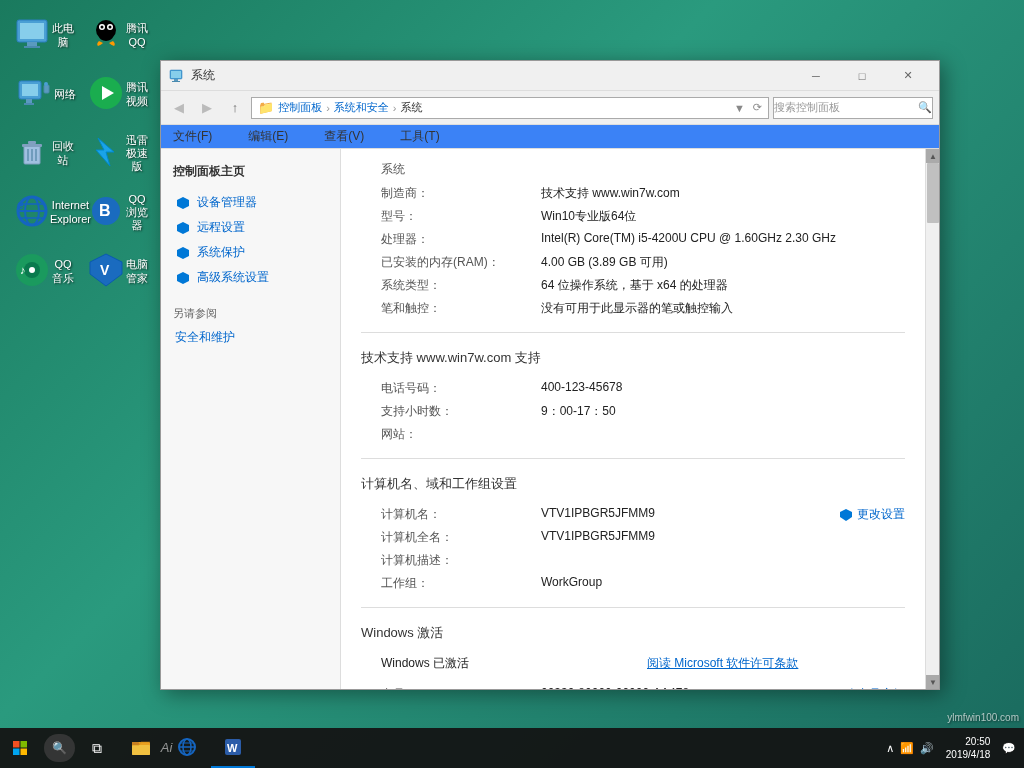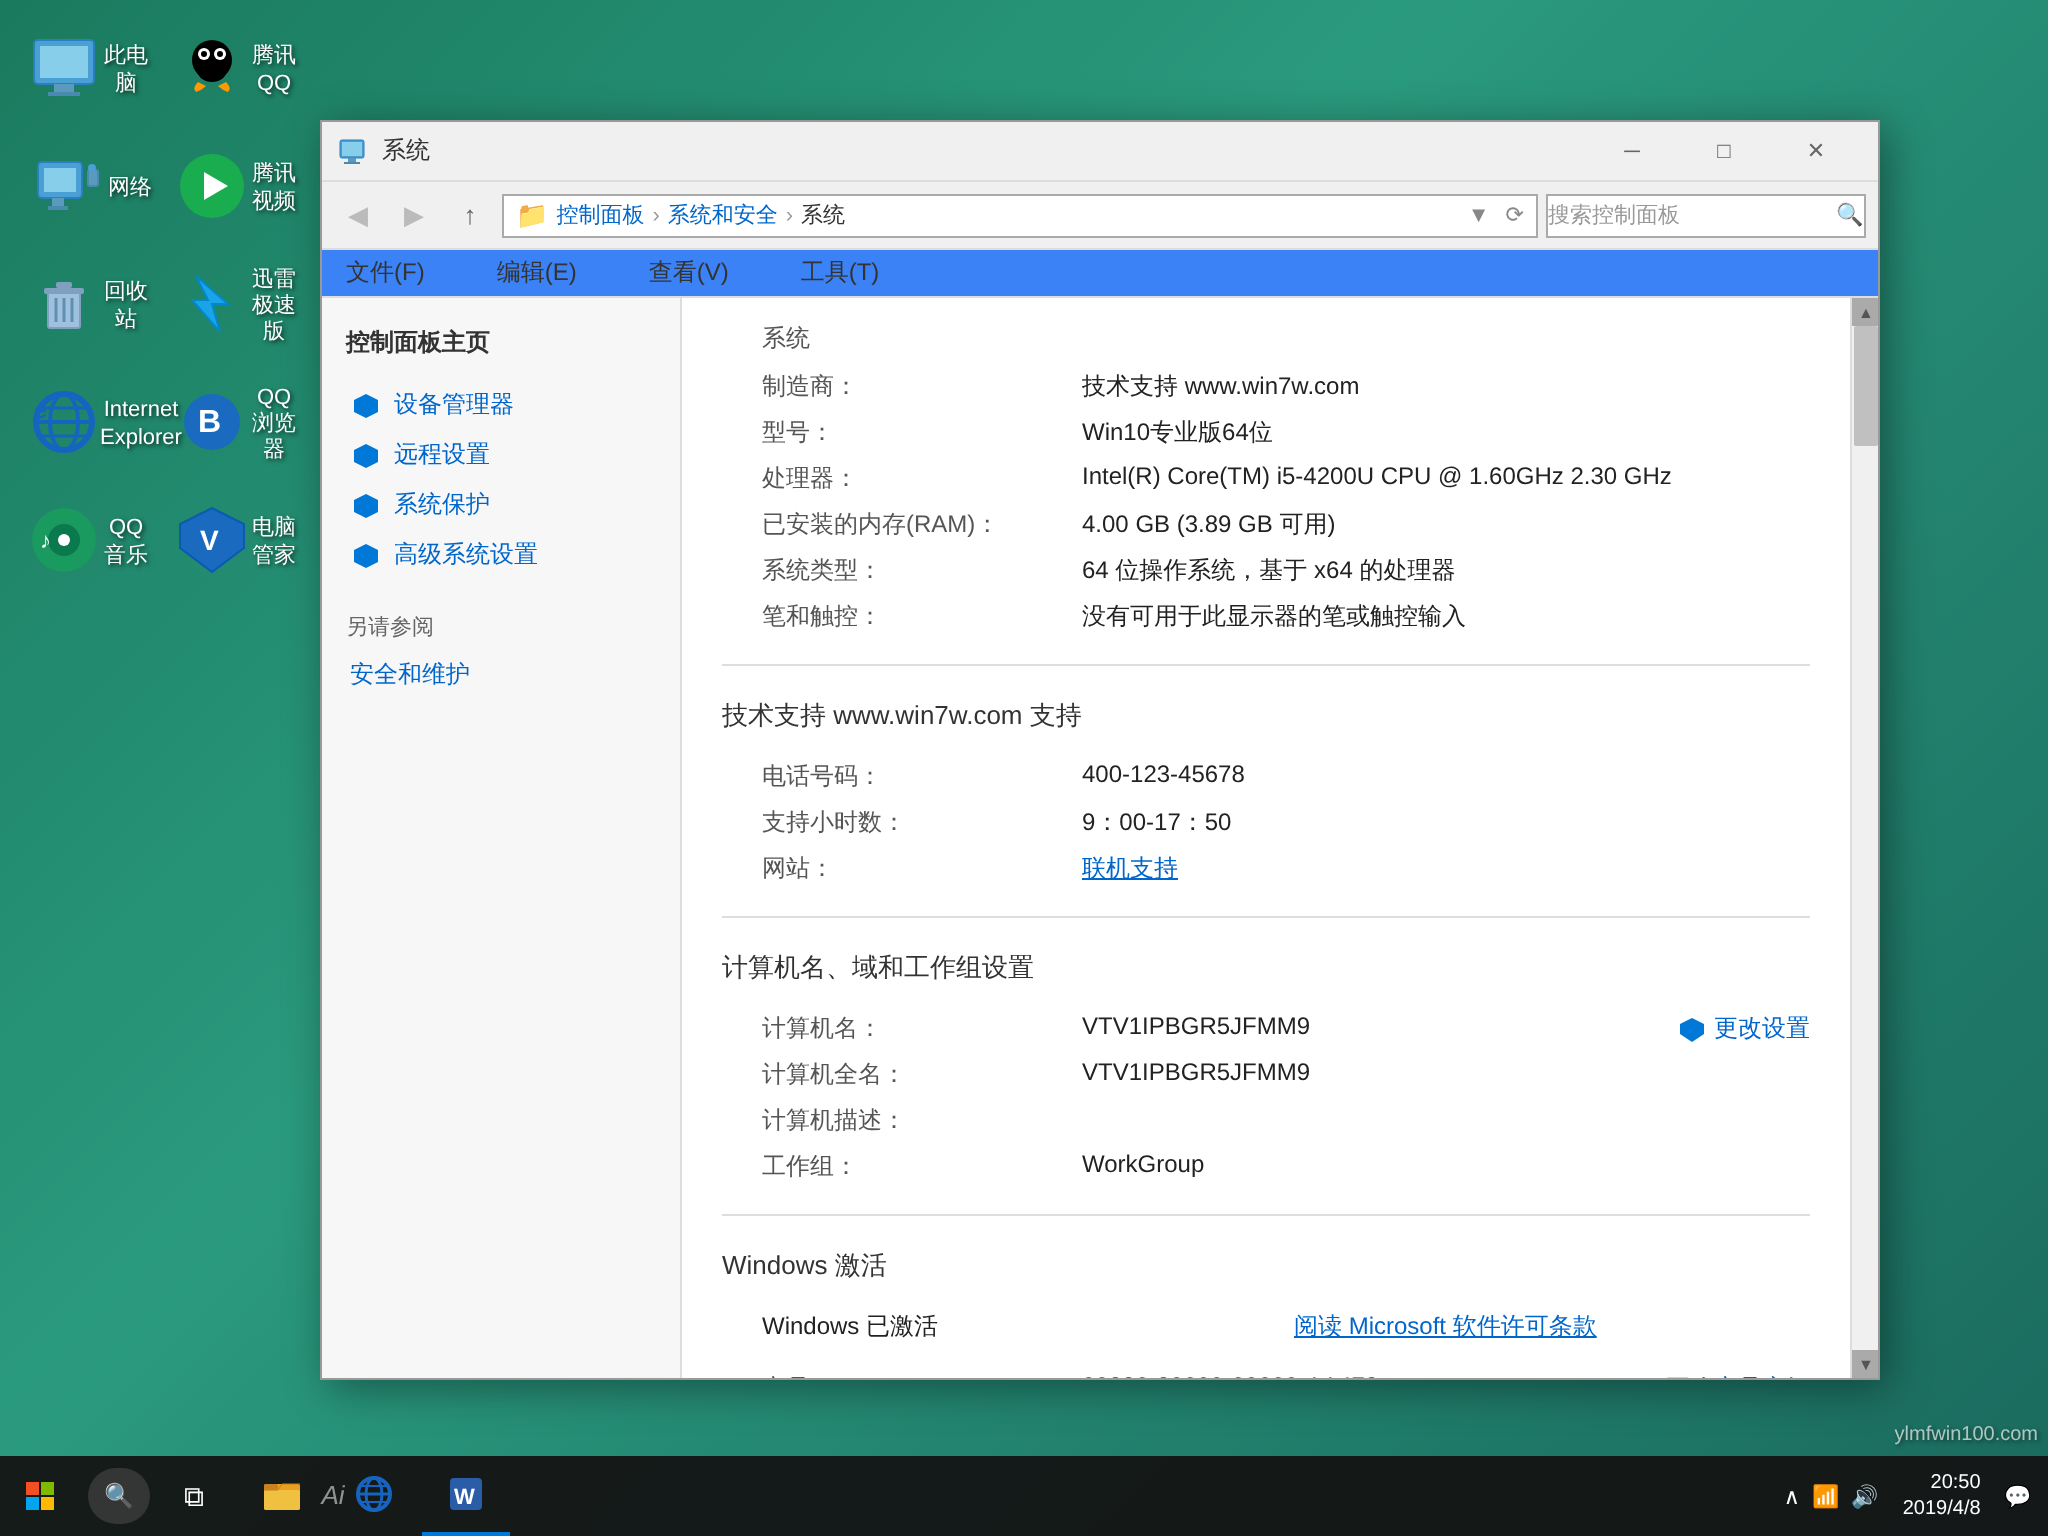--- a/index.html
+++ b/index.html
@@ -668,21 +668,20 @@
           <div class="info-row">
             <span class="info-label">电话号码：</span>
             <span class="info-value">400-123-45678</span>
           </div>
           <div class="info-row">
             <span class="info-label">支持小时数：</span>
             <span class="info-value">9：00-17：50</span>
           </div>
           <div class="info-row">
             <span class="info-label">网站：</span>
-            <span class="info-value link">联机支持</span>
           </div>
 
           <hr class="section-divider">
 
           <div class="section-header">计算机名、域和工作组设置</div>
           <div class="info-row" style="position:relative;">
             <span class="info-label">计算机名：</span>
             <span class="info-value">VTV1IPBGR5JFMM9</span>
             <div class="change-btn" style="margin-left:40px; white-space:nowrap;">
               <svg width="14" height="14" viewBox="0 0 14 14">
@@ -776,19 +775,19 @@
     </div>
 
     <div class="ai-watermark">Ai</div>
 
     <div class="taskbar-systray">
       <span style="cursor:pointer;">∧</span>
       <span style="cursor:pointer;">📶</span>
       <span style="cursor:pointer;">🔊</span>
       <div class="taskbar-clock">
         <span>20:50</span>
-        <span>2019/4/8</span>
+        <span>2019/4/18</span>
       </div>
       <span style="cursor:pointer;">💬</span>
     </div>
   </div>
 
 </div>
 
 </body></html>

